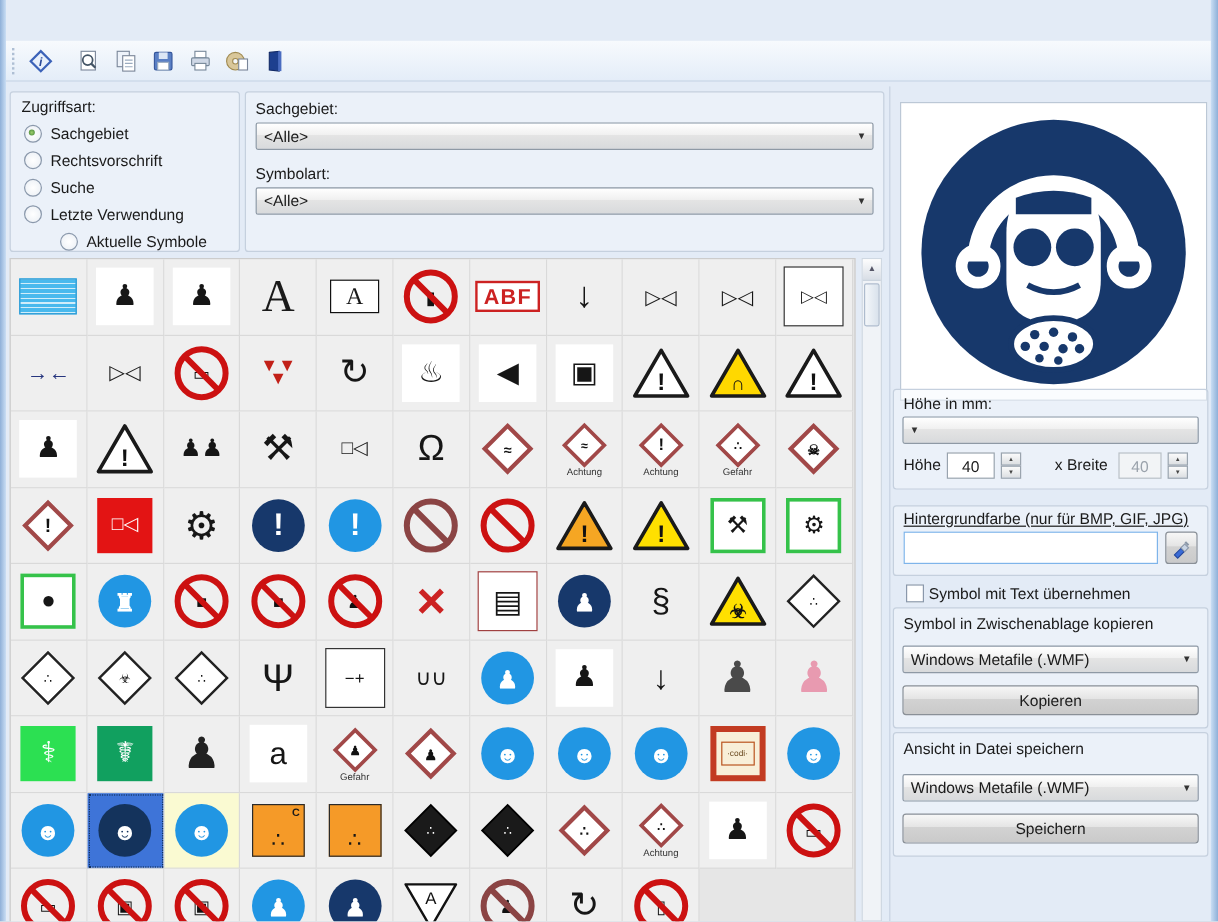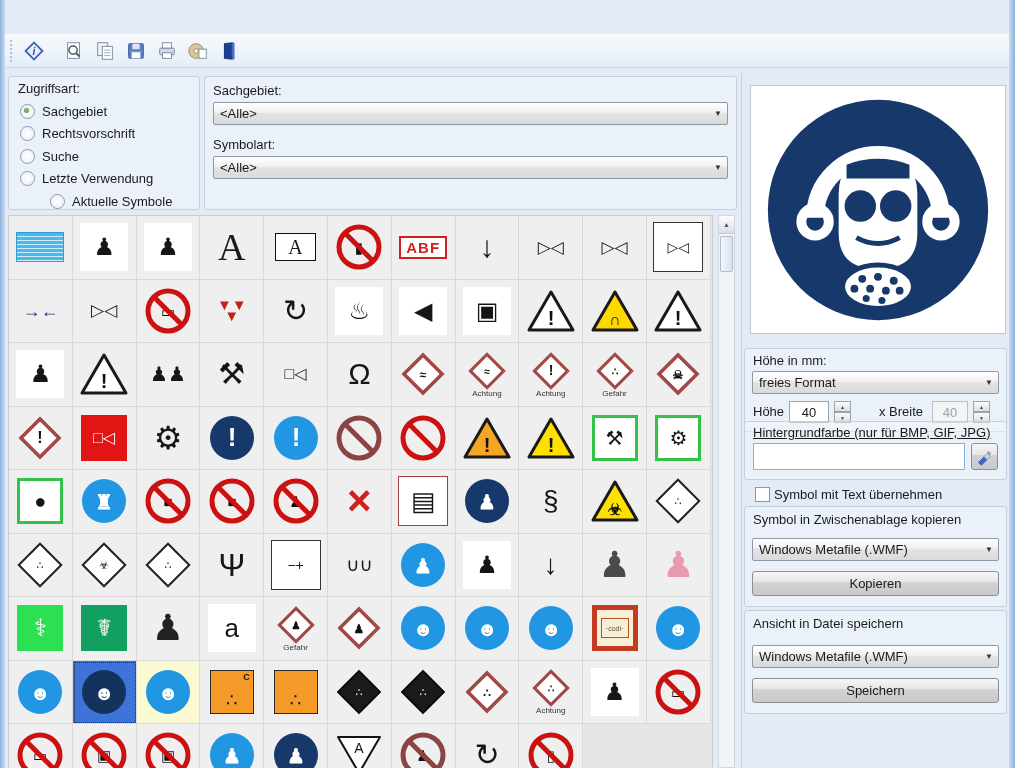--- a/index.html
+++ b/index.html
@@ -54,21 +54,21 @@
     border:1px solid #cccccc;display:grid;grid-template-columns:repeat(11,63.8px);grid-template-rows:repeat(9,63.5px);}
   .cell{box-sizing:border-box;border-right:1px solid #d9d9d9;border-bottom:1px solid #d9d9d9;background:#efefef;
     display:flex;align-items:center;justify-content:center;position:relative;}
   .cell.selected{background:#3e74d8;outline:1px dotted #12305e;outline-offset:-2px;}
   .whitebox{background:#fff;width:48px;height:48px;display:flex;align-items:center;justify-content:center;}
   .g{line-height:1;color:#161616;}
   .plate{width:46px;height:28px;background:#49b9ed;border:1px solid #2f9cd4;
     background-image:repeating-linear-gradient(180deg,rgba(255,255,255,.0) 0 3px,rgba(255,255,255,.75) 3px 4px);}
   .letter{font-family:"Liberation Serif",serif;font-size:38px;line-height:1;}
   .letterbox{font-family:"Liberation Serif",serif;font-size:20px;border:1.5px solid #111;background:#fff;padding:3px 12px;line-height:1;}
-  .abf{border:2px solid #cc2222;color:#cc2222;background:#fff;font-weight:bold;font-size:15px;padding:2px 5px;letter-spacing:1px;line-height:1;}
+  .abf{border:2px solid #cc2222;color:#cc2222;background:#fff;font-weight:bold;font-size:18px;padding:2px 5px;letter-spacing:1px;line-height:1;}
   .tri3{color:#c22018;font-size:15px;line-height:.72;white-space:pre-line;text-align:center;font-weight:bold;}
   .xmark{color:#cc2222;font-size:42px;font-weight:bold;line-height:1;}
   .po{width:44px;height:44px;background:#f59a28;border:1.5px solid #2a2a2a;position:relative;display:flex;align-items:flex-end;justify-content:center;box-sizing:border-box;}
   .po .g{font-size:18px;margin-bottom:4px;}
   .po .corner{position:absolute;top:1px;right:3px;font-size:9px;font-weight:bold;}
   .greenbox{width:46px;height:46px;background:#fff;border:3px solid #35c24a;display:flex;align-items:center;justify-content:center;box-sizing:border-box;}
   .greenbox .g{font-size:20px;}
   .greensolid{width:46px;height:46px;display:flex;align-items:center;justify-content:center;}
   .greensolid .g{font-size:24px;color:#fff;}
   .redsq{width:46px;height:46px;background:#e31414;display:flex;align-items:center;justify-content:center;}
@@ -737,24 +737,23 @@
         <circle cx="48" cy="100" r="2"></circle>
           <circle cx="56" cy="100" r="2"></circle>
           <circle cx="64" cy="101" r="2"></circle>
         <circle cx="71" cy="101" r="2"></circle>
           <circle cx="54" cy="105" r="1.8"></circle>
           <circle cx="62" cy="106" r="1.8"></circle>
       </g>
     </svg>
   </div>
 
-  <div class="gbox" style="left:744px;top:348px;width:261px;height:82px;">
+  <div class="gbox" style="left:744px;top:324px;width:261px;height:82px;">
     <span class="flabel" style="left:8px;top:4px;">Höhe in mm:</span>
     <div class="combo" style="left:7px;top:22px;width:247px;">
-      <span class="cval">freies Format</span>
       <span class="carrow">▼</span>
     </div>
     <span class="flabel" style="left:8px;top:55px;">Höhe</span>
     <div class="numbox" style="left:44px;top:52px;width:40px;">40</div>
     <div class="spin" style="left:89px;top:52px;">
         <span>▲</span>
         <span>▼</span>
       </div>
     <span class="flabel" style="left:134px;top:55px;">x Breite</span>
     <div class="numbox dis" style="left:187px;top:52px;width:36px;">40</div>

